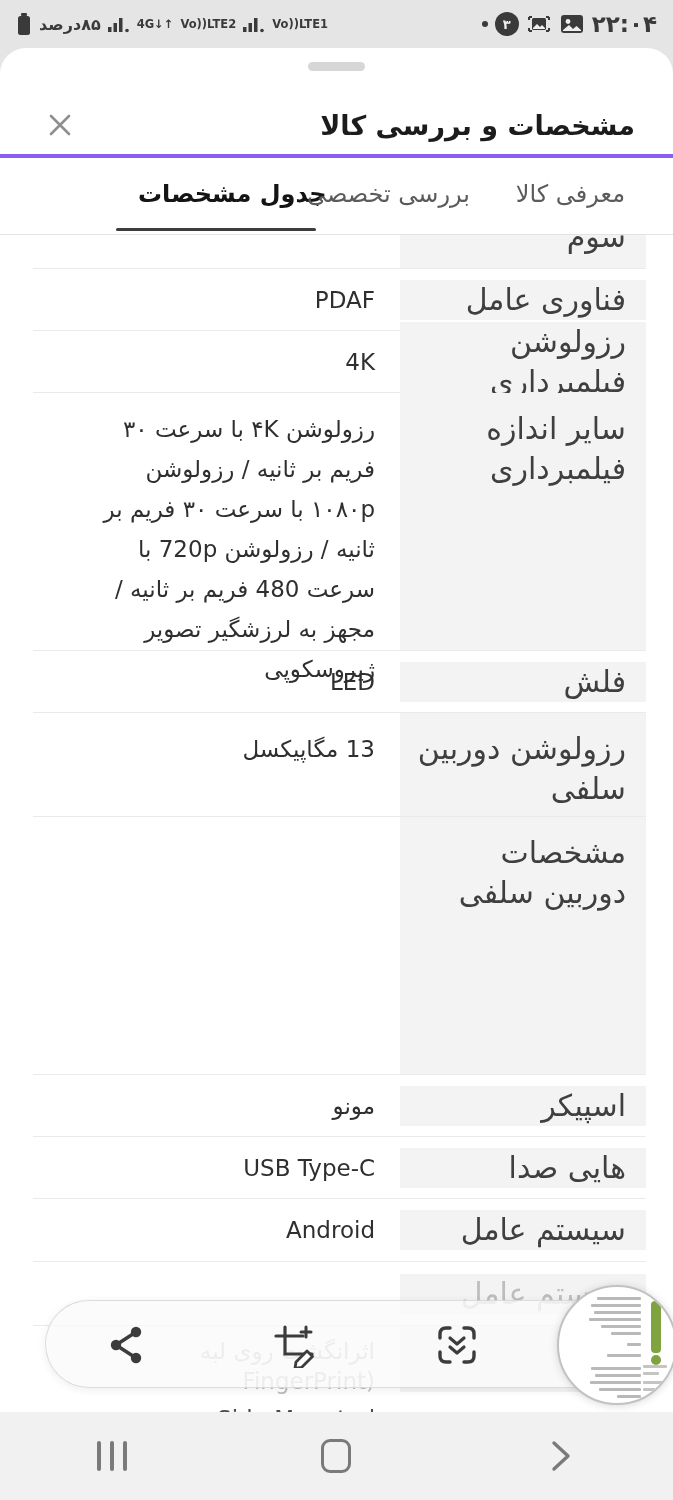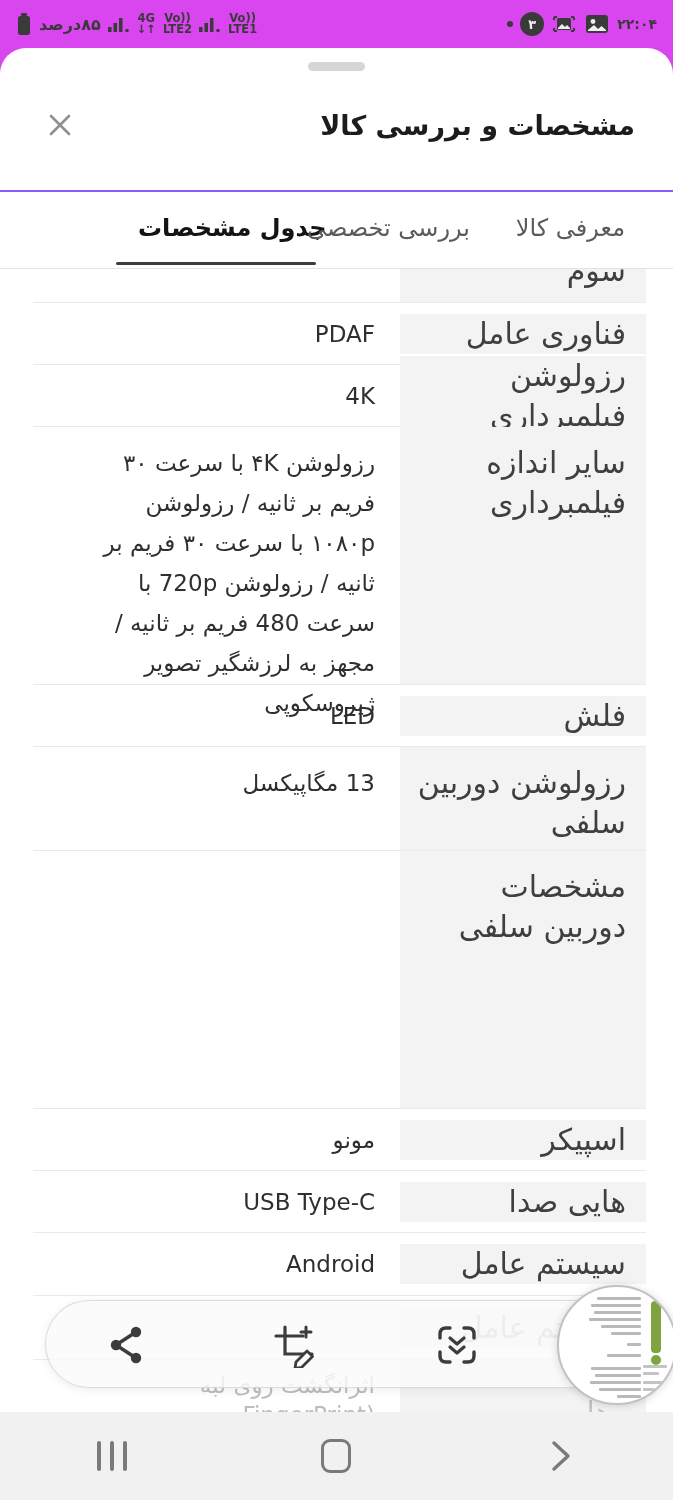--- a/index.html
+++ b/index.html
@@ -1,38 +1,38 @@
 <!DOCTYPE html>
 <html lang="fa"><head>
 <meta charset="utf-8">
 <style>
   * { margin:0; padding:0; box-sizing:border-box; }
   body { font-family:"DejaVu Sans", sans-serif; background:#888; }
   .screen { position:relative; width:673px; height:1500px; margin:0 auto;
-            background:#d946ef; overflow:hidden; }
+            background:#e5e5e5; overflow:hidden; }
 
   
   .statusbar { position:absolute; top:0; left:0; right:0; height:48px;
     display:flex; align-items:center; justify-content:space-between;
     padding:0 16px; color:#3a3a3a; }
   .sb-group { display:flex; align-items:center; gap:7px; }
-  .sb-stack { display:flex; flex-direction:column; align-items:center; line-height:11px; }
+  .sb-stack { display:flex; flex-direction:row; align-items:center; line-height:11px; }
   .sb-stack span { font-size:11.5px; font-weight:bold; }
-  .sb-time { font-size:14px; font-weight:bold; }
+  .sb-time { font-size:23px; font-weight:bold; }
   .badge3 { width:24px; height:24px; border-radius:50%; background:#3a3a3a; color:#efefef;
     font-size:13px; font-weight:bold; display:flex; align-items:center; justify-content:center; }
   .sb-dot { width:6px; height:6px; border-radius:50%; background:#3a3a3a; }
   .battery-text { font-size:16px; font-weight:bold; }
 
   
   .sheet { position:absolute; top:48px; left:0; right:0; bottom:0;
     background:#ffffff; border-radius:26px 26px 0 0; }
   .drag-handle { position:absolute; top:14px; left:308px; width:57px; height:9px;
     border-radius:5px; background:#d6d6d6; }
-  .sheet-header { position:relative; height:144px; border-bottom:2px solid #8b5cf6; }
+  .sheet-header { position:relative; height:110px; border-bottom:4px solid #8b5cf6; }
   .sheet-title { position:absolute; top:62px; right:38px; font-size:27px; font-weight:bold;
     color:#1c1c1c; direction:rtl; }
   .close-btn { position:absolute; top:62px; left:45px; cursor:pointer; }
 
   
   .tabs { position:relative; height:77px; border-bottom:1px solid #e3e3e3; }
   .tab { position:absolute; top:22px; font-size:24px; color:#5b5b5b; direction:rtl; cursor:pointer; }
   .tab-intro { right:48px; }
   .tab-expert { right:203px; }
   .tab-specs { left:138px; color:#141414; font-weight:bold; }

